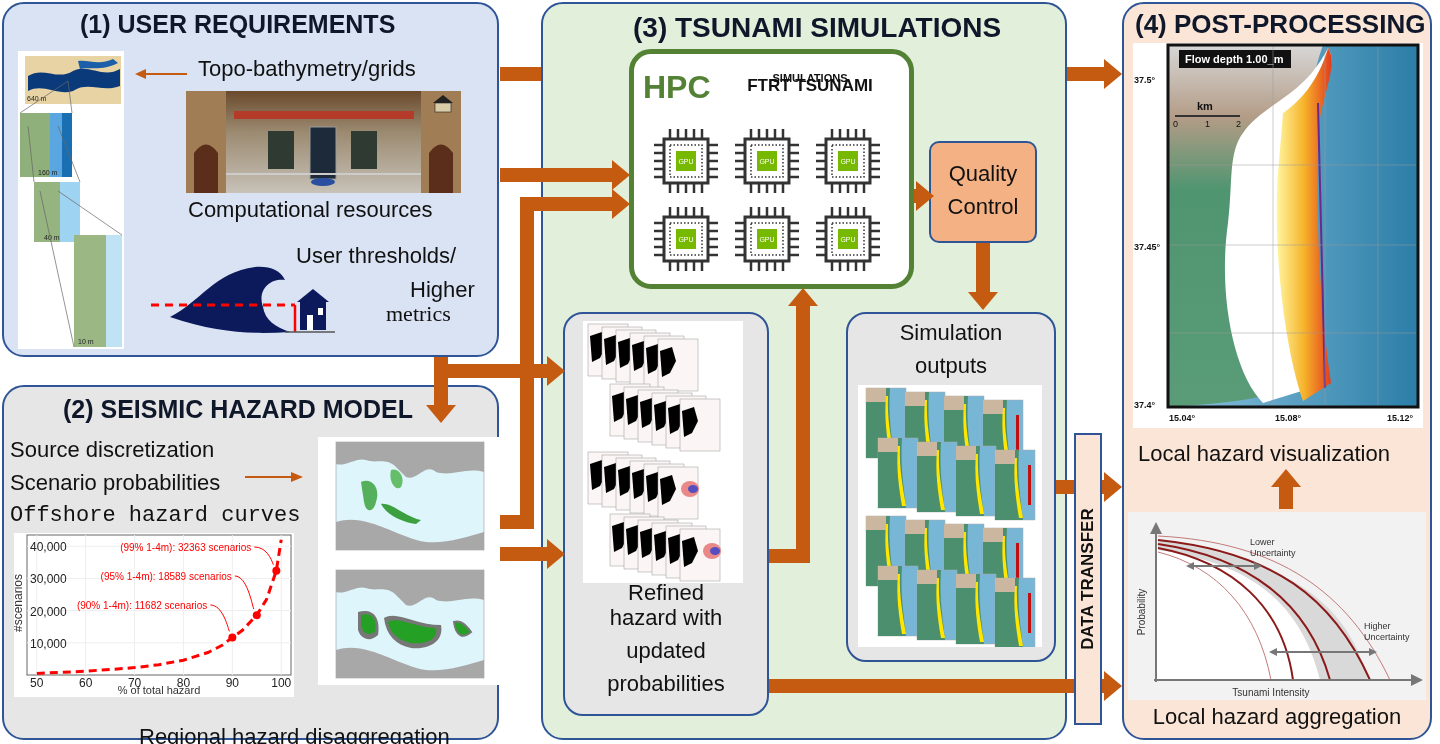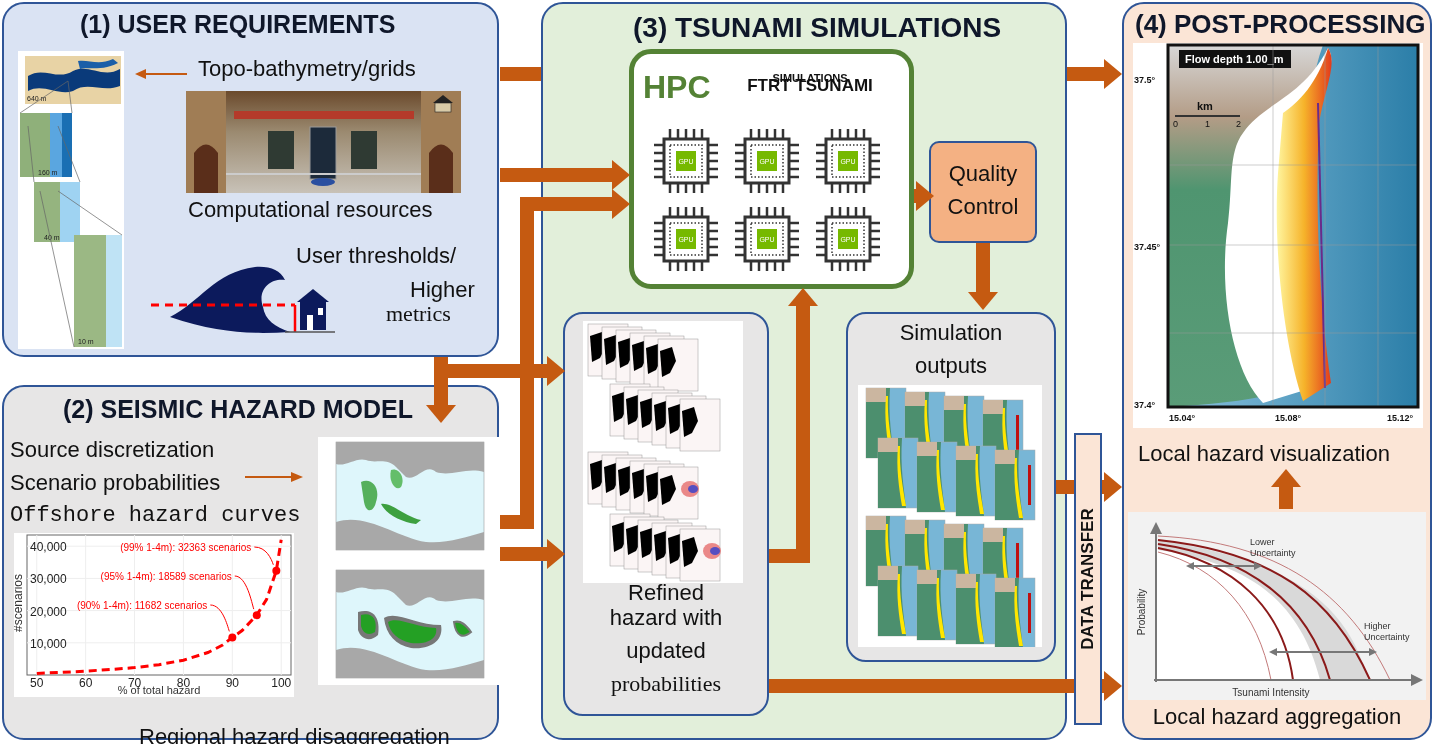--- a/index.html
+++ b/index.html
@@ -461,21 +461,21 @@
         <rect x="97" y="208" width="40" height="52" fill="#fbf5f5" stroke="#999" stroke-width="0.5"></rect>
         <path d="M99 220 L111 216 L115 230 L109 242 L101 246Z" fill="#000"></path>
       </g>
       <ellipse cx="129" cy="230" rx="9" ry="8" fill="#e04040" opacity="0.6"></ellipse>
       <ellipse cx="132" cy="230" rx="5" ry="4" fill="#3040d0" opacity="0.8"></ellipse>
     </svg>
 </div>
 <div class="abs ctr" style="left:563px;top:572px;width:206px;font-size:22px;margin-top:8px;">Refined</div>
 <div class="abs ctr" style="left:563px;top:605px;width:206px;font-size:22px;">hazard with</div>
 <div class="abs ctr" style="left:563px;top:638px;width:206px;font-size:22px;">updated</div>
-<div class="abs ctr" style="left:563px;top:671px;width:206px;font-size:22px;font-family:Liberation Serif, serif;">probabilities</div>
+<div class="abs ctr" style="left:563px;top:671px;width:206px;font-size:22px;">probabilities</div>
 
 <div class="abs" style="left:846px;top:312px;width:210px;height:350px;background:#e7e6e6;border:2px solid #2f5597;border-radius:20px;box-sizing:border-box;"></div>
 <div class="abs ctr" style="left:846px;top:320px;width:210px;font-size:22px;">Simulation</div>
 <div class="abs ctr" style="left:846px;top:353px;width:210px;font-size:22px;">outputs</div>
 <div class="imgbox" style="left:858px;top:385px;width:184px;height:262px;">
   <svg id="simout-svg" width="184" height="262">
       <rect width="184" height="262" fill="#fff"></rect>
       <g>
         <rect x="8" y="3" width="40" height="70" fill="#78b6d6" stroke="#aaa" stroke-width="0.5"></rect>
         <path d="M8 3 H32 C30 33 34 53 36 73 H8Z" fill="#4c8f6e"></path>

